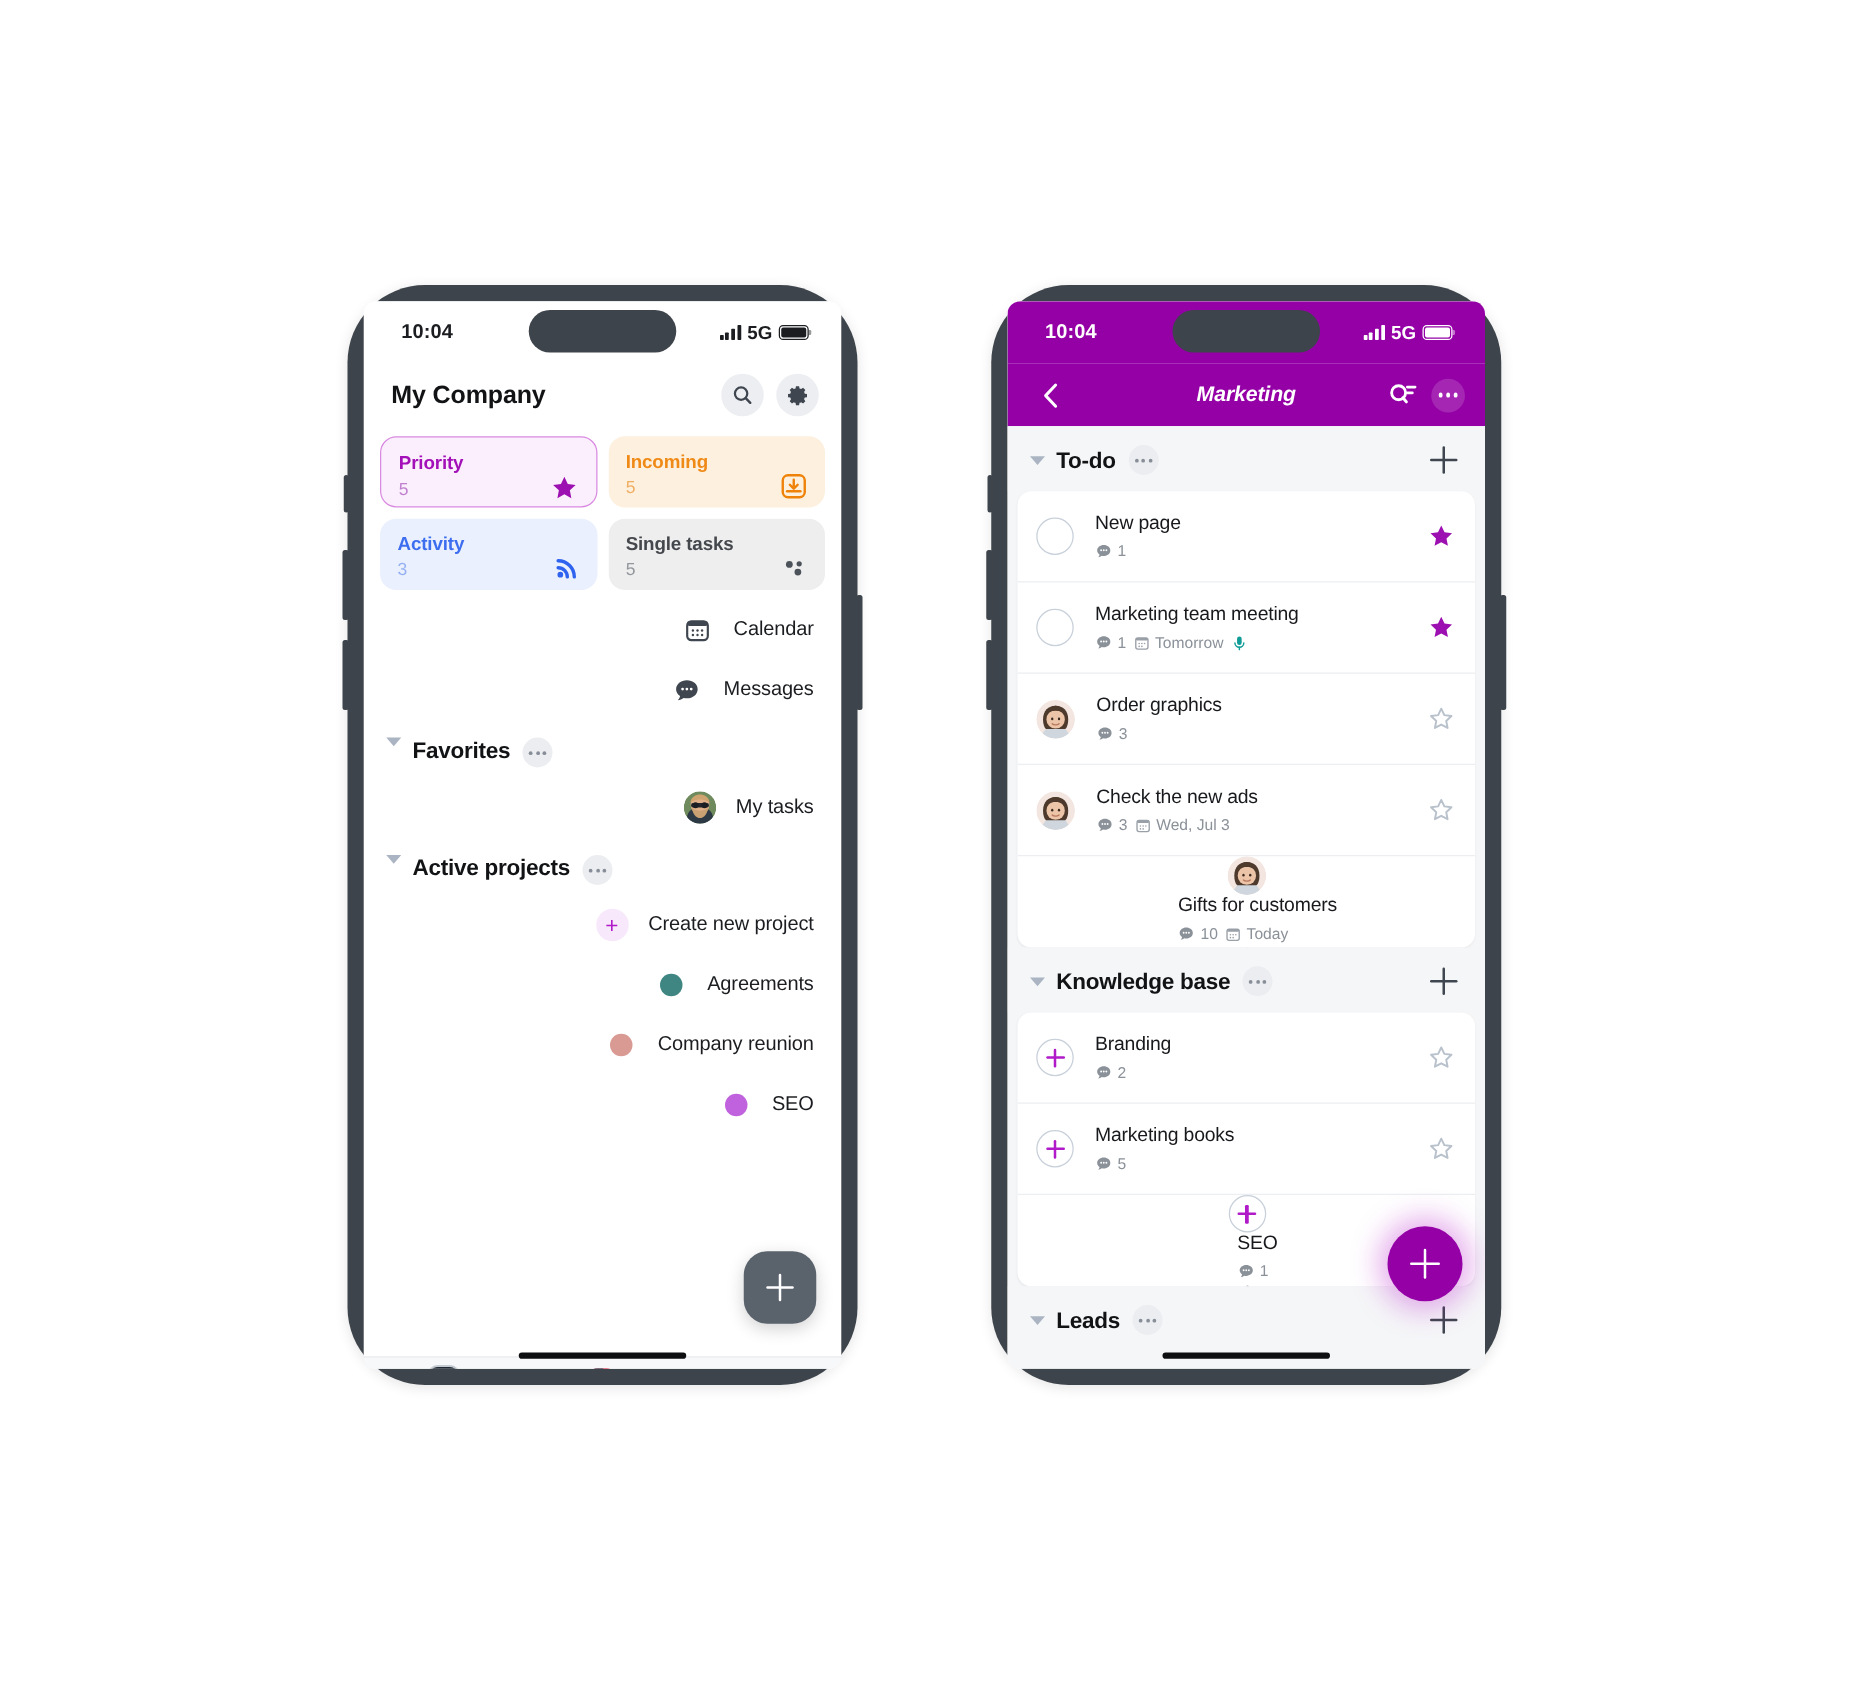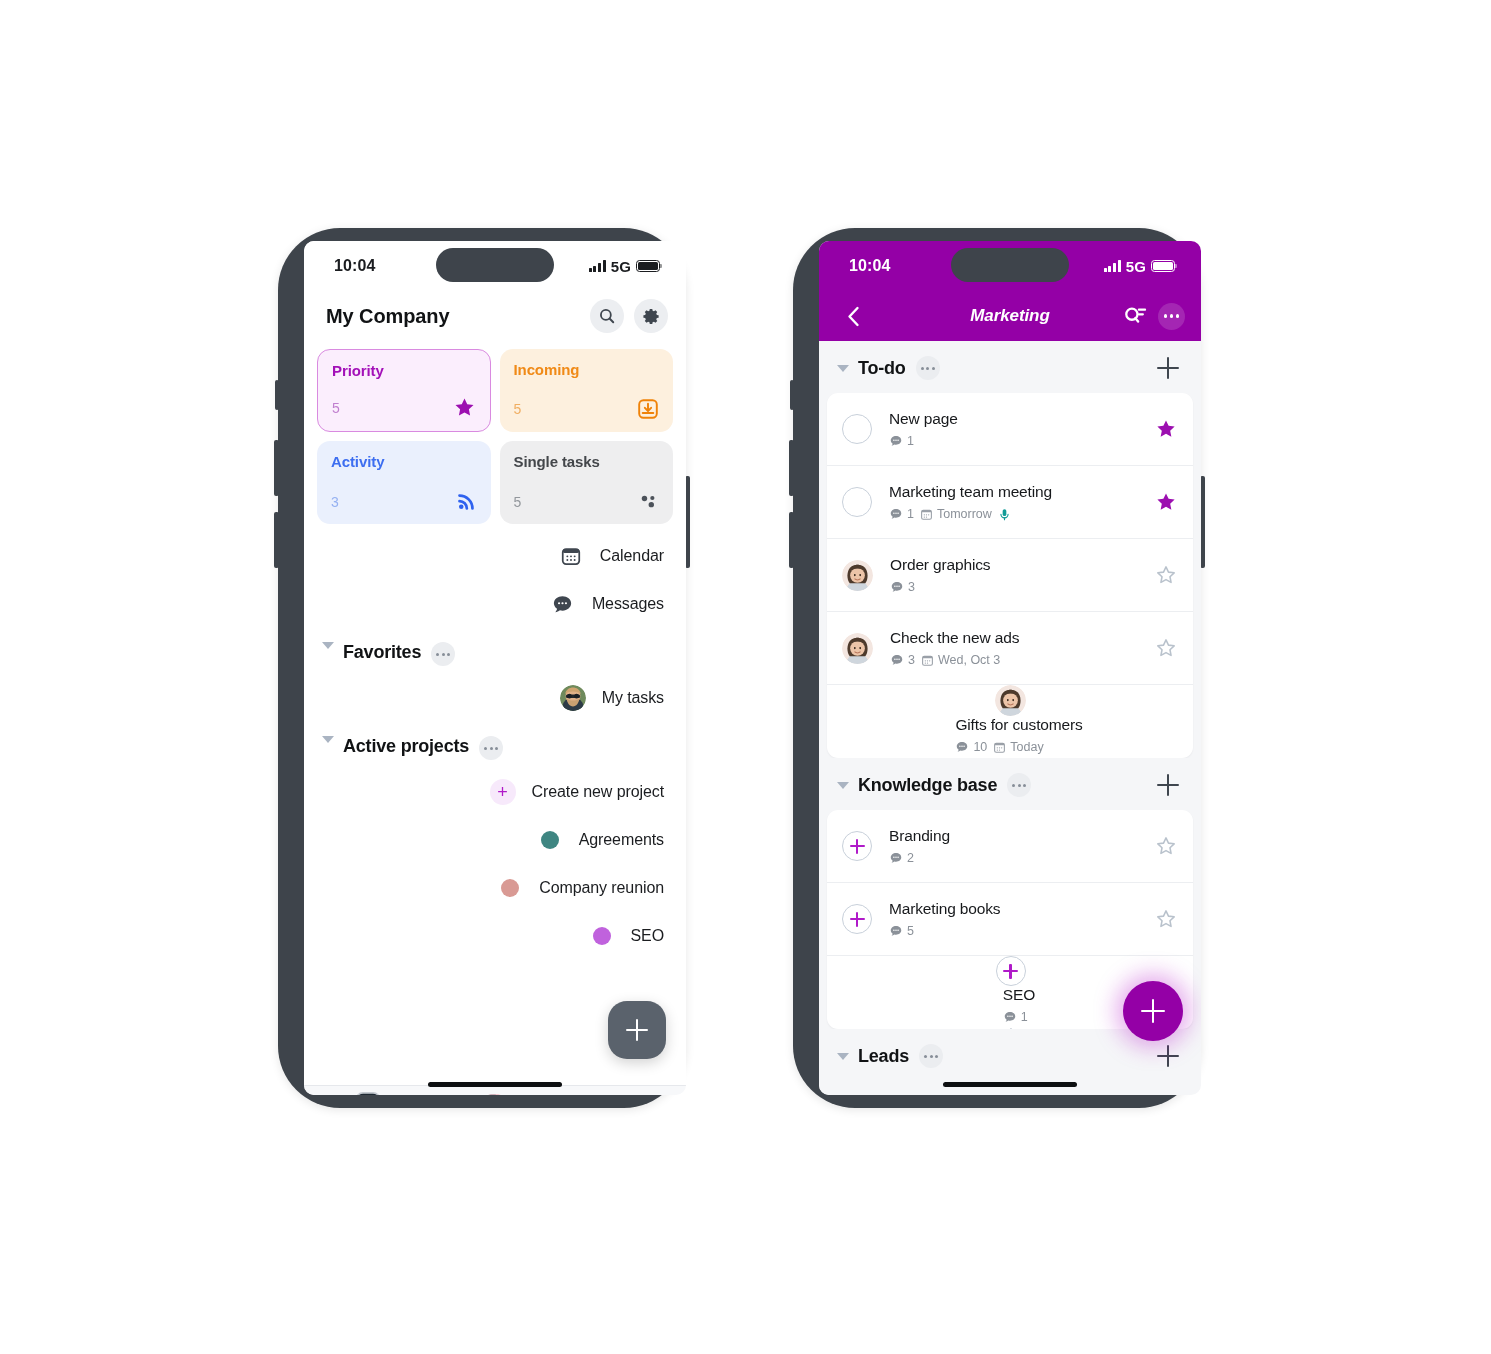--- a/index.html
+++ b/index.html
@@ -39,21 +39,21 @@
     background: #3e444b;
     border-radius: 2px;
   }
   .btn-silent { left: -3px; top: 152px; width: 4px; height: 30px; }
   .btn-volup  { left: -4px; top: 212px; width: 5px; height: 56px; }
   .btn-voldn  { left: -4px; top: 284px; width: 5px; height: 56px; }
   .btn-power  { right: -4px; top: 248px; width: 5px; height: 92px; }
 
   .screen {
     position: absolute;
-    left: 26px; top: 13px;
+    left: 13px; top: 13px;
     width: 382px;
     height: 854px;
     border-radius: 10px;
     overflow: hidden;
     background: #ffffff;
   }
 
   
   .statusbar {
     position: relative;
@@ -145,21 +145,21 @@
   .tiles {
     display: grid;
     grid-template-columns: 1fr 1fr;
     gap: 9px;
     padding: 8px 13px 0 13px;
   }
   .tile {
     border-radius: 13px;
     padding: 12px 14px 12px 14px;
     box-sizing: border-box;
-    height: 83px;
+    height: 57px;
     display: flex;
     flex-direction: column;
     justify-content: space-between;
     cursor: pointer;
   }
   .tile-label { font-size: 15px; font-weight: bold; letter-spacing: -0.1px; }
   .tile-bottom { display: flex; align-items: center; justify-content: space-between; }
   .tile-count { font-size: 14px; }
   .tile.priority { background: #fbeefd; border: 1.4px solid #d98ae0; }
   .tile.priority .tile-label { color: #a310b8; }
@@ -860,21 +860,21 @@
                 <span class="meta-item">
                   <svg width="13" height="13" viewBox="0 0 24 24">
                     <rect x="3" y="4.4" width="18" height="16.4" rx="3" fill="none" stroke="#9aa0a8" stroke-width="2"></rect>
                     <rect x="3" y="4.4" width="18" height="3.6" rx="1.6" fill="#9aa0a8"></rect>
                     <circle cx="8" cy="12.6" r="1.2" fill="#9aa0a8"></circle>
                       <circle cx="12" cy="12.6" r="1.2" fill="#9aa0a8"></circle>
                       <circle cx="16" cy="12.6" r="1.2" fill="#9aa0a8"></circle>
                     <circle cx="8" cy="16.8" r="1.2" fill="#9aa0a8"></circle>
                       <circle cx="12" cy="16.8" r="1.2" fill="#9aa0a8"></circle>
                   </svg>
-                  <span>Wed, Oct 3</span>
+                  <span>Wed, Jul 3</span>
                 </span>
               </div>
             </div>
             <span class="star-btn">
               <svg width="22" height="22" viewBox="0 0 24 24">
                 <path fill="none" stroke="#b9c2cc" stroke-width="1.7" stroke-linejoin="round" d="M12 3.2l2.7 5.65 6.2.78-4.56 4.27 1.18 6.15L12 17.05l-5.52 3 1.18-6.15L3.1 9.63l6.2-.78z"></path>
               </svg>
             </span>
           </div>
 

